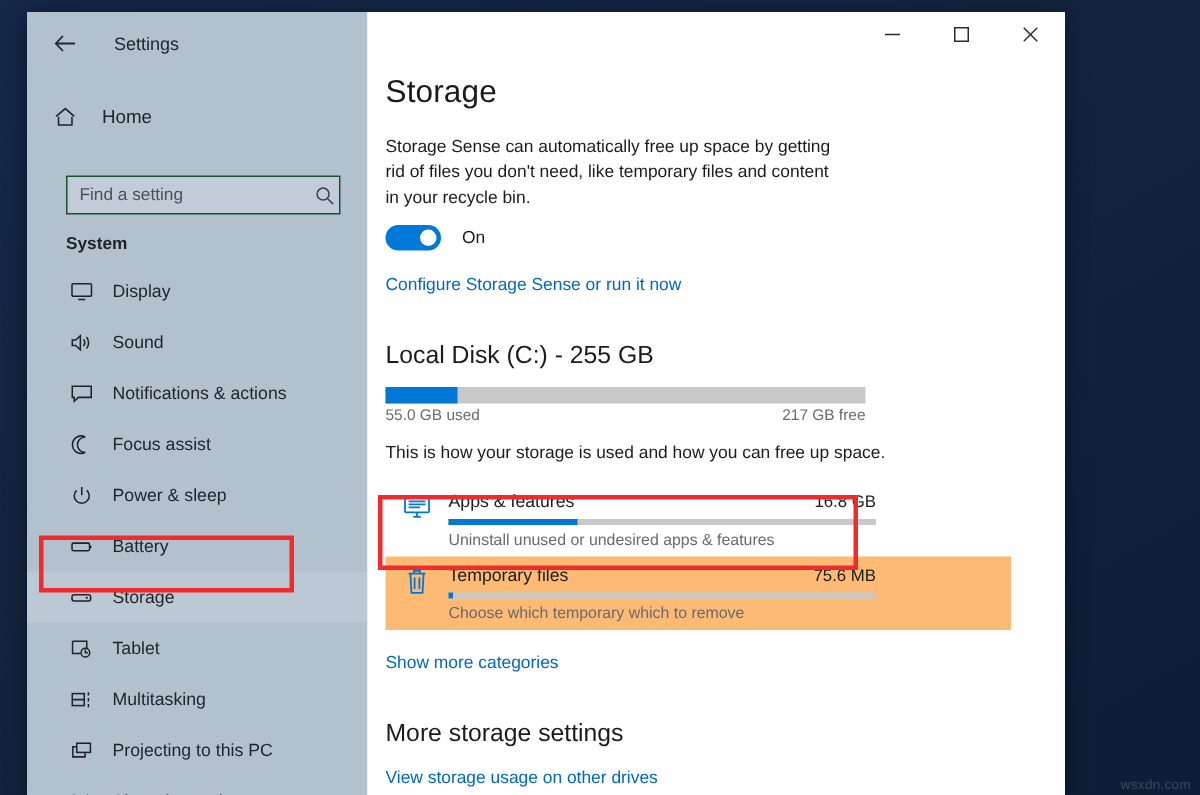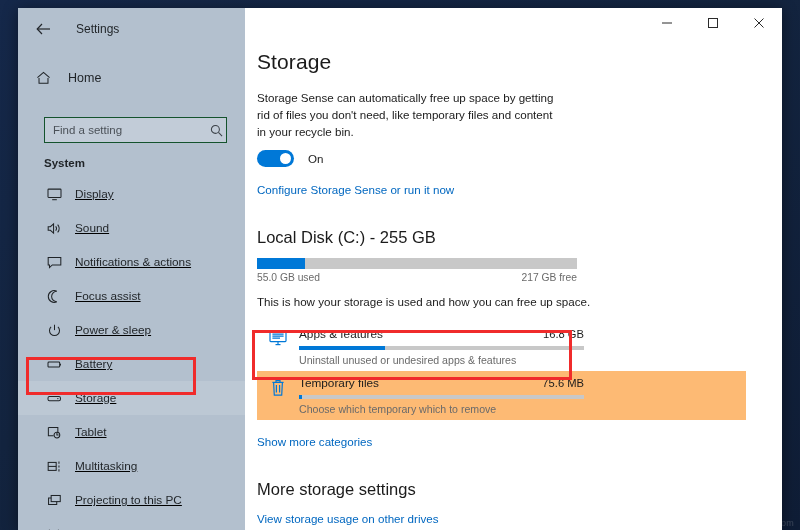--- a/index.html
+++ b/index.html
@@ -18,21 +18,21 @@
   #watermark {
     position: absolute; right: 6px; bottom: 2px;
     font-size: 9px; color: rgba(255,255,255,0.18);
     letter-spacing: .2px;
   }
 
   
   #window {
     position: absolute;
     left: 18px; top: 8px;
-    width: 764px; height: 522px;
+    width: 692px; height: 522px;
     background: #ffffff;
     box-shadow: 0 2px 14px rgba(0,0,0,.45);
     display: flex;
     overflow: hidden;
   }
 
   
   #nav {
     width: 227px;
     background: #b3c0ce;
@@ -87,21 +87,20 @@
     margin: 14px 0 0 26px;
     font-size: 11.5px; font-weight: bold; color: #1f2327;
   }
 
   #navlist { margin-top: 8px; }
   .navitem {
     height: 34px;
     display: flex; align-items: center;
     padding-left: 26px;
     position: relative;
-    text-decoration: underline;
   }
   .navitem .ico {
     width: 20px; height: 20px;
     display: flex; align-items: center; justify-content: center;
     color: #1f2327; flex: 0 0 20px;
   }
   .navitem .lbl {
     margin-left: 11px;
     font-size: 11.8px; color: #1f2327;
     white-space: nowrap;

